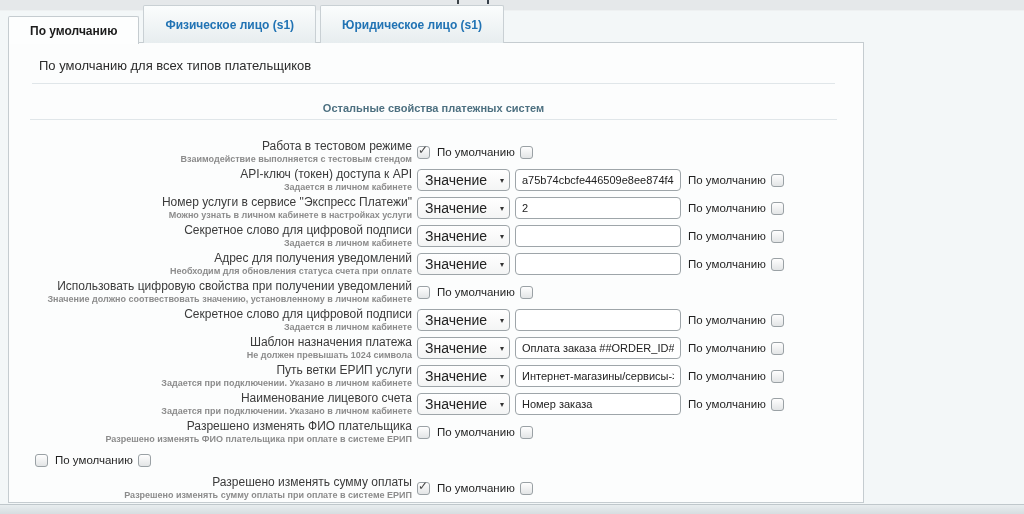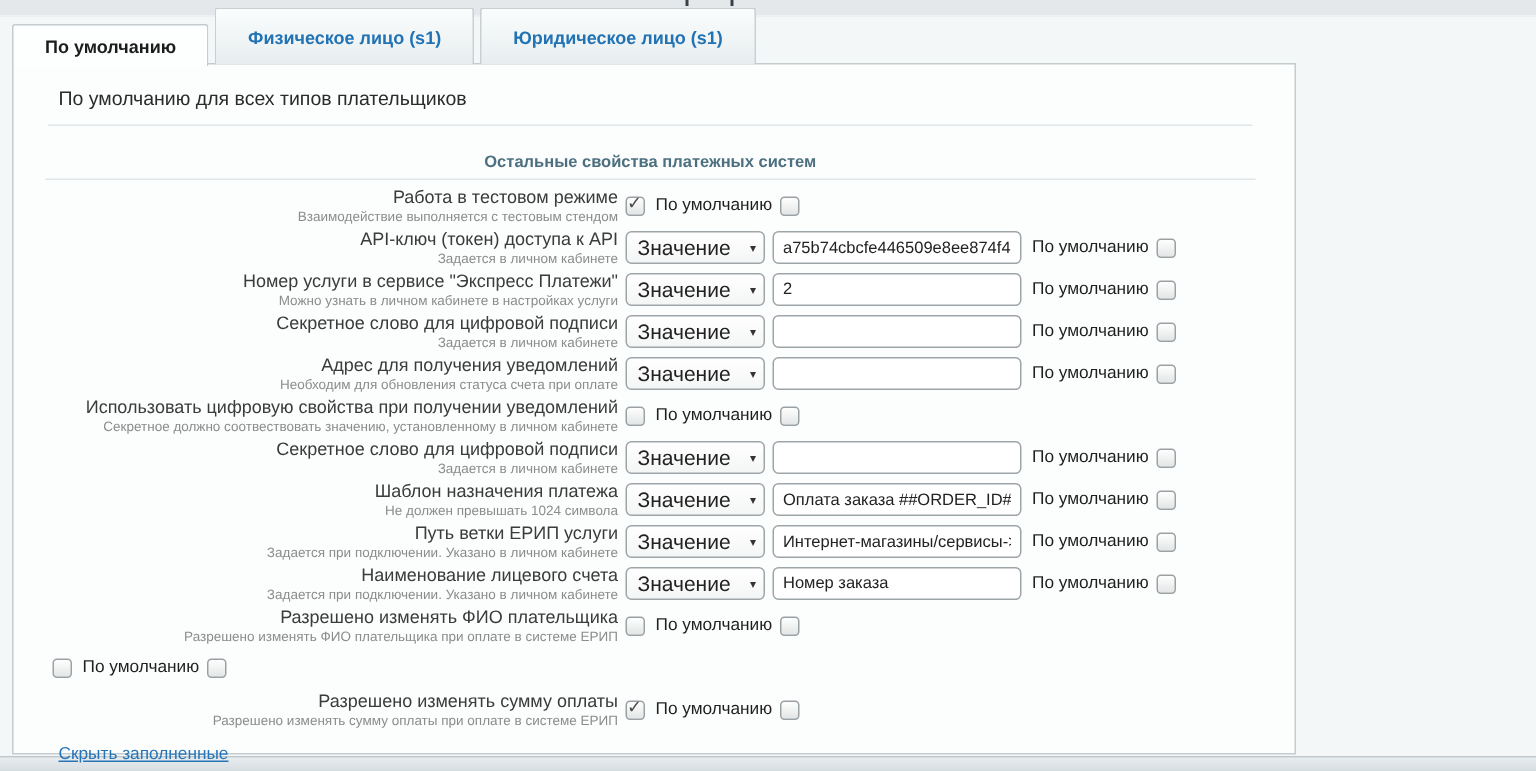--- a/index.html
+++ b/index.html
@@ -43,25 +43,25 @@
   }
   .page-heading { font-size:13px; color:#2b2b2b; padding:3px 0 10px 9px; }
   .heading-rule { height:1px; background:#e0e6e9; border:none; margin:0 2px; }
   .section-title {
     margin-top:18px; padding-bottom:5px; text-align:center;
     font-size:11px; font-weight:bold; color:#4d7080;
     border-bottom:1px solid #e0e6e9;
   }
 
   
-  .rows { margin-top:3px; }
+  .rows { margin-top:18px; }
   .row { display:flex; align-items:center; height:28px; }
   .labels { width:382px; text-align:right; line-height:1; }
   .label { font-size:12px; color:#3b3b3b; line-height:13px; }
-  .sublabel { font-size:9px; color:#8c8c8c; line-height:10px; margin-top:1px; }
+  .sublabel { font-size:9px; color:#8c8c8c; line-height:10px; margin-top:1px;font-weight:bold; }
   .controls { display:flex; align-items:center; margin-left:5px; }
 
   .select-box {
     width:93px; height:22px; border:1px solid #9ea5a9; border-radius:4px;
     background:linear-gradient(#ffffff,#f4f5f5);
     display:flex; align-items:center; justify-content:space-between;
     padding:0 5px 0 7px; cursor:pointer; flex:none;
   }
   .select-box .sel-text { font-size:14px; color:#222; }
   .select-box .arrow { font-size:8px; color:#333; }
@@ -191,21 +191,21 @@
           </div>
           <input type="text" class="text-input" style="">
           <span class="default-label">По умолчанию</span>
           <span class="checkbox"></span>
         </div>
   </div>
 
   <div class="row">
     <div class="labels">
       <div class="label">Использовать цифровую свойства при получении уведомлений</div>
-      <div class="sublabel">Секретное должно соотвествовать значению, установленному в личном кабинете</div>
+      <div class="sublabel">Значение должно соотвествовать значению, установленному в личном кабинете</div>
     </div>
     <div class="controls">
           <span class="checkbox cb-value"></span>
           <span class="default-label">По умолчанию</span>
           <span class="checkbox"></span>
         </div>
   </div>
 
   <div class="row">
     <div class="labels">

